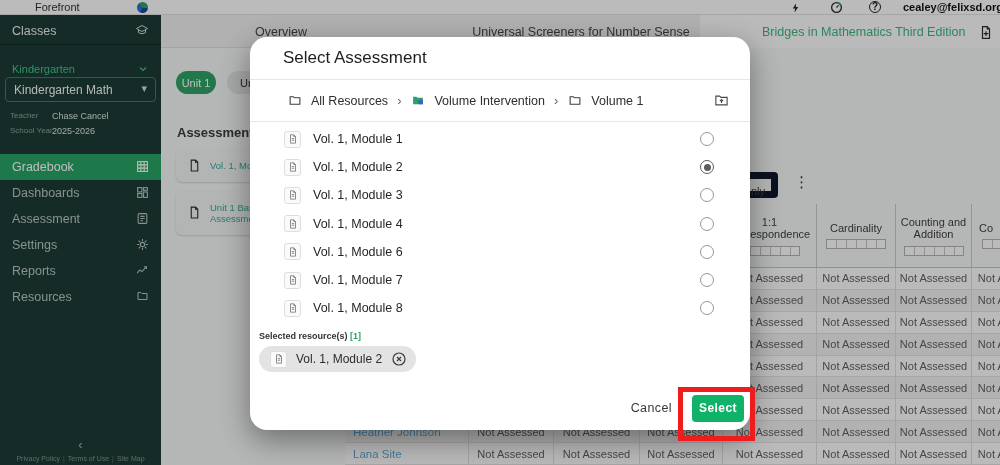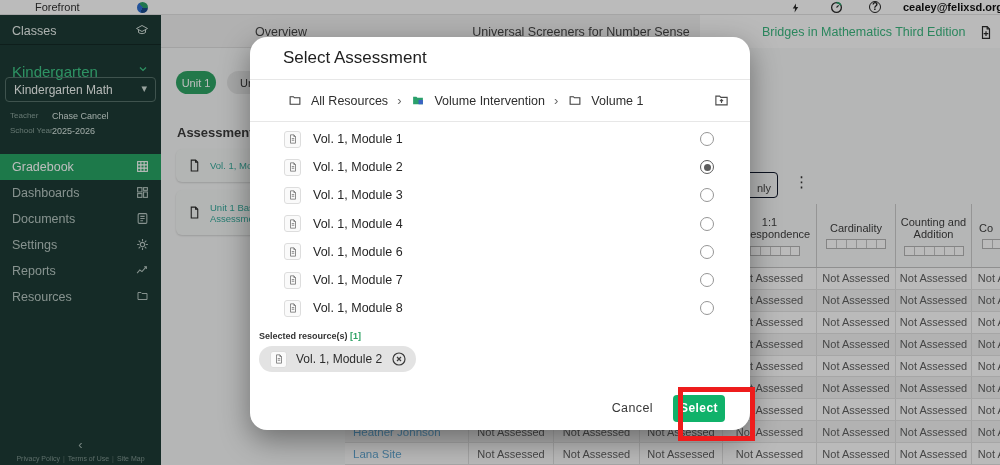--- a/index.html
+++ b/index.html
@@ -12,21 +12,21 @@
           background:conic-gradient(from 200deg,#2f6fd0 0 35%,#2aa06b 35% 70%,#174a8c 70% 100%); }
   .tb-icon { position:absolute; top:1px; width:14px; height:13px; display:flex; align-items:center; justify-content:center; }
   .tb-bolt { left:788px; } .tb-gauge { left:829px; } .tb-help { left:869px; font-size:10px; color:#222; border:1.2px solid #222; border-radius:50%; width:12px; height:12px; line-height:10px; text-align:center; font-weight:bold; }
   .tb-email { position:absolute; left:903px; top:1px; font-size:11px; font-weight:bold; color:#111; }
 
   
   .sidebar { position:absolute; left:0; top:15px; width:161px; height:450px; background:#1d3b35; z-index:1; }
   .sb-classes { position:absolute; left:0; top:6px; width:161px; height:24px; border-bottom:1px solid rgba(0,0,0,.3); }
   .sb-classes span.lbl { position:absolute; left:12px; top:3px; font-size:12.5px; color:#e8efec; }
   .sb-icon-r { position:absolute; right:12px; top:3px; color:#cfdcd7; }
-  .sb-grade { position:absolute; left:12px; top:48px; font-size:15px; color:#3ec686; }
+  .sb-grade { position:absolute; left:12px; top:48px; font-size:11px; color:#3ec686; }
   .sb-grade-chev { position:absolute; right:12px; top:48px; color:#3ec686; }
   .sb-select { position:absolute; left:5px; top:62px; width:151px; height:25px; border:1px solid #56716a; border-radius:4px; }
   .sb-select .val { position:absolute; left:8px; top:5px; font-size:12px; color:#f2f7f5; }
   .sb-select .caret { position:absolute; right:8px; top:4px; font-size:11px; color:#cfdcd7; }
   .sb-meta { position:absolute; left:10px; font-size:8px; color:#8aa29b; }
   .sb-meta b { position:absolute; left:42px; font-size:9px; color:#d6e4df; font-weight:normal; white-space:nowrap; }
   .sb-nav { position:absolute; left:0; top:139px; width:161px; }
   .nav-item { position:relative; height:26px; color:#b6c6c1; cursor:pointer; }
   .nav-item .lbl { position:absolute; left:12px; top:6px; font-size:12.5px; }
   .nav-item .ico { position:absolute; right:12px; top:6px; }
@@ -46,21 +46,21 @@
 
   .pill { position:absolute; top:56px; height:23px; border-radius:12px; font-size:11px; display:flex; align-items:center; justify-content:center; }
   .pill-1 { left:15px; width:40px; background:#2ea365; color:#fff; }
   .pill-2 { left:66px; width:40px; background:#e2e3e3; color:#333; }
   .assess-h { position:absolute; left:16px; top:110px; font-size:13px; font-weight:bold; color:#3a3a3a; }
   .card { position:absolute; left:15px; width:92px; background:#f2f4f3; border-radius:6px; box-shadow:0 1px 2px rgba(0,0,0,.15); display:flex; align-items:center; padding-left:12px; gap:9px; }
   .card-1 { top:134px; height:33px; }
   .card-2 { top:175px; height:45px; }
   .card .txt { font-size:9.5px; color:#35a89a; white-space:pre-line; line-height:11px; }
 
-  .onlybtn { position:absolute; left:579px; top:157px; width:38px; height:26px; border:1px solid #0f172a; border-radius:4px; font-size:11px; color:#444; text-align:right; padding:6px 6px 0 0; background:transparent; }
+  .onlybtn { position:absolute; left:579px; top:157px; width:38px; height:26px; border:7px solid #0f172a; border-radius:4px; font-size:11px; color:#444; text-align:right; padding:6px 6px 0 0; background:transparent; }
   .kebab { position:absolute; left:633px; top:158px; font-size:15px; color:#333; }
 
   
   .gtable { position:absolute; left:184px; top:189px; width:710px; }
   .gt-head { display:flex; border-bottom:1px solid #c2c2c2; height:64px; }
   .th { border-left:1px solid #c9c9c9; display:flex; flex-direction:column; align-items:center; justify-content:center; gap:5px; }
   .th:first-child { border-left:none; }
   .th-label { font-size:11px; color:#3d3d3d; text-align:center; line-height:12.5px; width:100%; }
   .th:last-child .th-label { text-align:left; padding-left:7px; }
   .segbar { width:60px; height:10px; border:1px solid #b2b2b2; background:#fdfdfd;
@@ -83,21 +83,21 @@
   .doc-badge { width:17px; height:17px; border:1px solid #ddd; border-radius:3px; background:#fafafa; display:flex; align-items:center; justify-content:center; }
   .m-item-label { flex:1; font-size:12.5px; color:#262626; }
   .radio { width:14px; height:14px; border:1.5px solid #969696; border-radius:50%; position:relative; }
   .radio.sel { border-color:#5d5d5d; }
   .radio.sel::after { content:''; position:absolute; inset:2.5px; background:#5d5d5d; border-radius:50%; }
   .m-selected-label { padding:9px 0 0 9px; font-size:9px; font-weight:bold; color:#333; }
   .m-selected-label .cnt { color:#2ea365; }
   .m-chip-row { padding:5px 0 0 9px; }
   .chip { display:inline-flex; align-items:center; height:26px; border-radius:13px; background:#e3e3e3; padding:0 9px 0 11px; gap:9px; }
   .chip .label { font-size:12px; color:#2c2c2c; }
-  .m-footer { position:absolute; right:0; bottom:0; height:44px; width:100%; display:flex; align-items:center; justify-content:flex-end; gap:20px; padding-right:25px; }
+  .m-footer { position:absolute; right:0; bottom:0; height:44px; width:100%; display:flex; align-items:center; justify-content:flex-end; gap:20px; padding-right:6px; }
   .btn-cancel { font-size:12.5px; font-weight:500; color:#383838; letter-spacing:.4px; background:none; border:none; }
   .btn-select { width:52px; height:27px; background:#10b26a; border:none; border-radius:4px; color:#fff; font-size:12px; font-weight:bold; letter-spacing:.4px; font-family:"Liberation Sans",sans-serif; }
 
   .redbox { position:absolute; left:678px; top:387px; width:77px; height:54px; border:5px solid #ee1c1c; z-index:30; }
 
   svg { display:block; }
 </style>
 </head>
 <body>
 
@@ -164,21 +164,21 @@
       <span class="ico">
           <svg width="13" height="13" viewBox="0 0 24 24">
             <rect x="3" y="3" width="8" height="8" fill="none" stroke="currentColor" stroke-width="2"></rect>
             <rect x="14" y="3" width="7" height="5" fill="none" stroke="currentColor" stroke-width="2"></rect>
             <rect x="3" y="14" width="8" height="7" fill="none" stroke="currentColor" stroke-width="2"></rect>
             <rect x="14" y="11" width="7" height="10" fill="none" stroke="currentColor" stroke-width="2"></rect>
           </svg>
         </span>
     </div>
     <div class="nav-item">
-      <span class="lbl">Documents</span>
+      <span class="lbl">Assessment</span>
       <span class="ico">
           <svg width="13" height="13" viewBox="0 0 24 24">
             <rect x="4" y="3" width="16" height="18" rx="2" fill="none" stroke="currentColor" stroke-width="2"></rect>
             <path d="M8 8h8M8 12h8M8 16h5" stroke="currentColor" stroke-width="2"></path>
           </svg>
         </span>
     </div>
     <div class="nav-item">
       <span class="lbl">Settings</span>
       <span class="ico">

